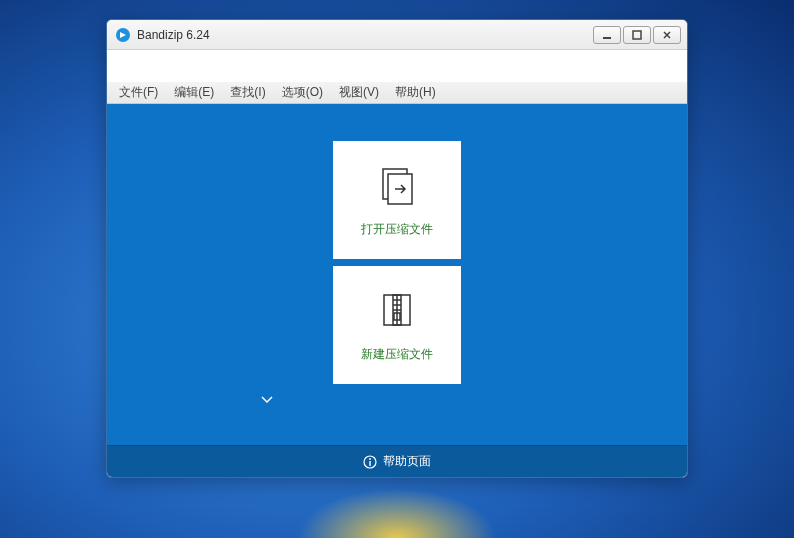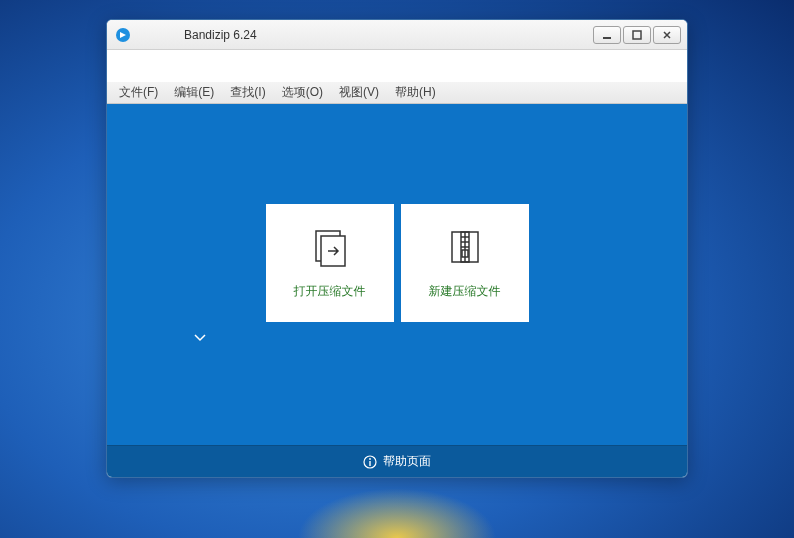--- a/index.html
+++ b/index.html
@@ -50,21 +50,20 @@
 .app-icon {
   width: 16px;
   height: 16px;
   margin-right: 6px;
   margin-left: 4px;
 }
 .title-text {
   flex: 1;
   font-size: 12px;
   color: #333;
-  margin-left: 47px;
 }
 .window-controls {
   display: flex;
   gap: 2px;
   margin-right: 2px;
 }
 .win-btn {
   width: 28px;
   height: 18px;
   border: 1px solid #a0a0a0;
@@ -96,20 +95,21 @@
   background: #0d73c7;
   display: flex;
   flex-direction: column;
   align-items: center;
   justify-content: center;
   position: relative;
 }
 .cards {
   display: flex;
   gap: 7px;
+  flex-direction: column;
 }
 .card {
   width: 128px;
   height: 118px;
   background: #fff;
   display: flex;
   flex-direction: column;
   align-items: center;
   justify-content: center;
   gap: 14px;

